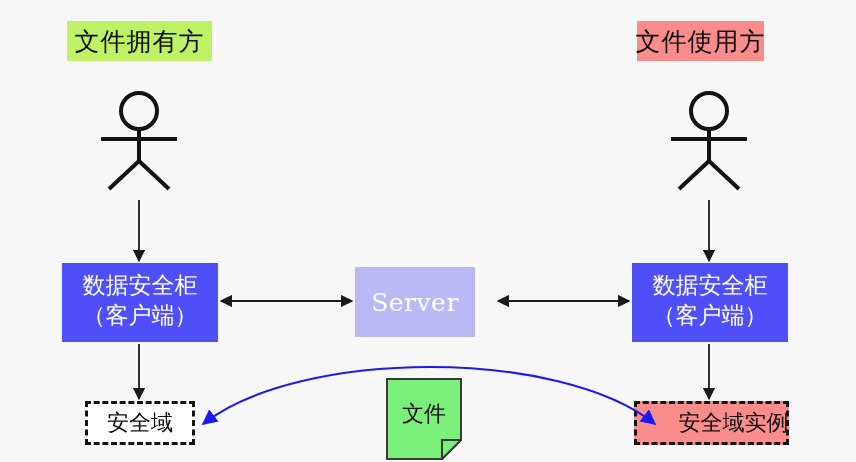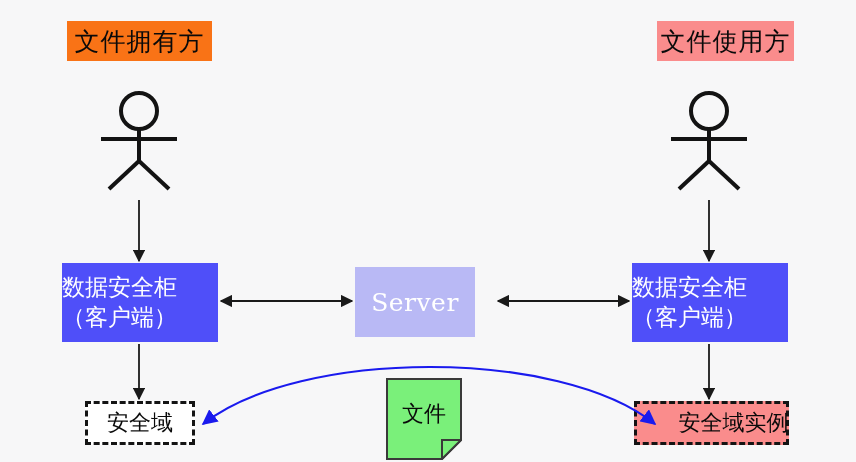--- a/index.html
+++ b/index.html
@@ -32,50 +32,49 @@
     color: #0a0a0a;
     letter-spacing: 1px;
     white-space: nowrap;
     line-height: 1;
   }
   #label-owner {
     left: 67px;
     top: 21px;
     width: 145px;
     height: 40px;
-    background: #f97316;
+    background: #bef264;
   }
   #label-consumer {
     left: 637px;
     top: 21px;
-    width: 137px;
+    width: 127px;
     height: 40px;
     background: #fa8c8c;
-    margin-left: 20px;
   }
 
   
   .actor {
     position: absolute;
     width: 104px;
     height: 105px;
   }
   #actor-owner  { left: 87px;  top: 88px; }
   #actor-consumer { left: 657px; top: 88px; }
 
   
   .client-box {
     position: absolute;
     background: #4f4ff9;
     display: flex;
     flex-direction: column;
-    align-items: flex-start;
+    align-items: center;
     justify-content: center;
     color: #ffffff;
-    font-family: Liberation Sans, sans-serif;
+    font-family: Liberation Mono, monospace;
     font-size: 23px;
     line-height: 1.28;
     white-space: nowrap;
   }
   #box-client-owner    { left: 62px;  top: 263px; width: 156px; height: 79px; }
   #box-client-consumer { left: 632px; top: 263px; width: 156px; height: 79px; }
 
   
   #box-server {
     position: absolute;

